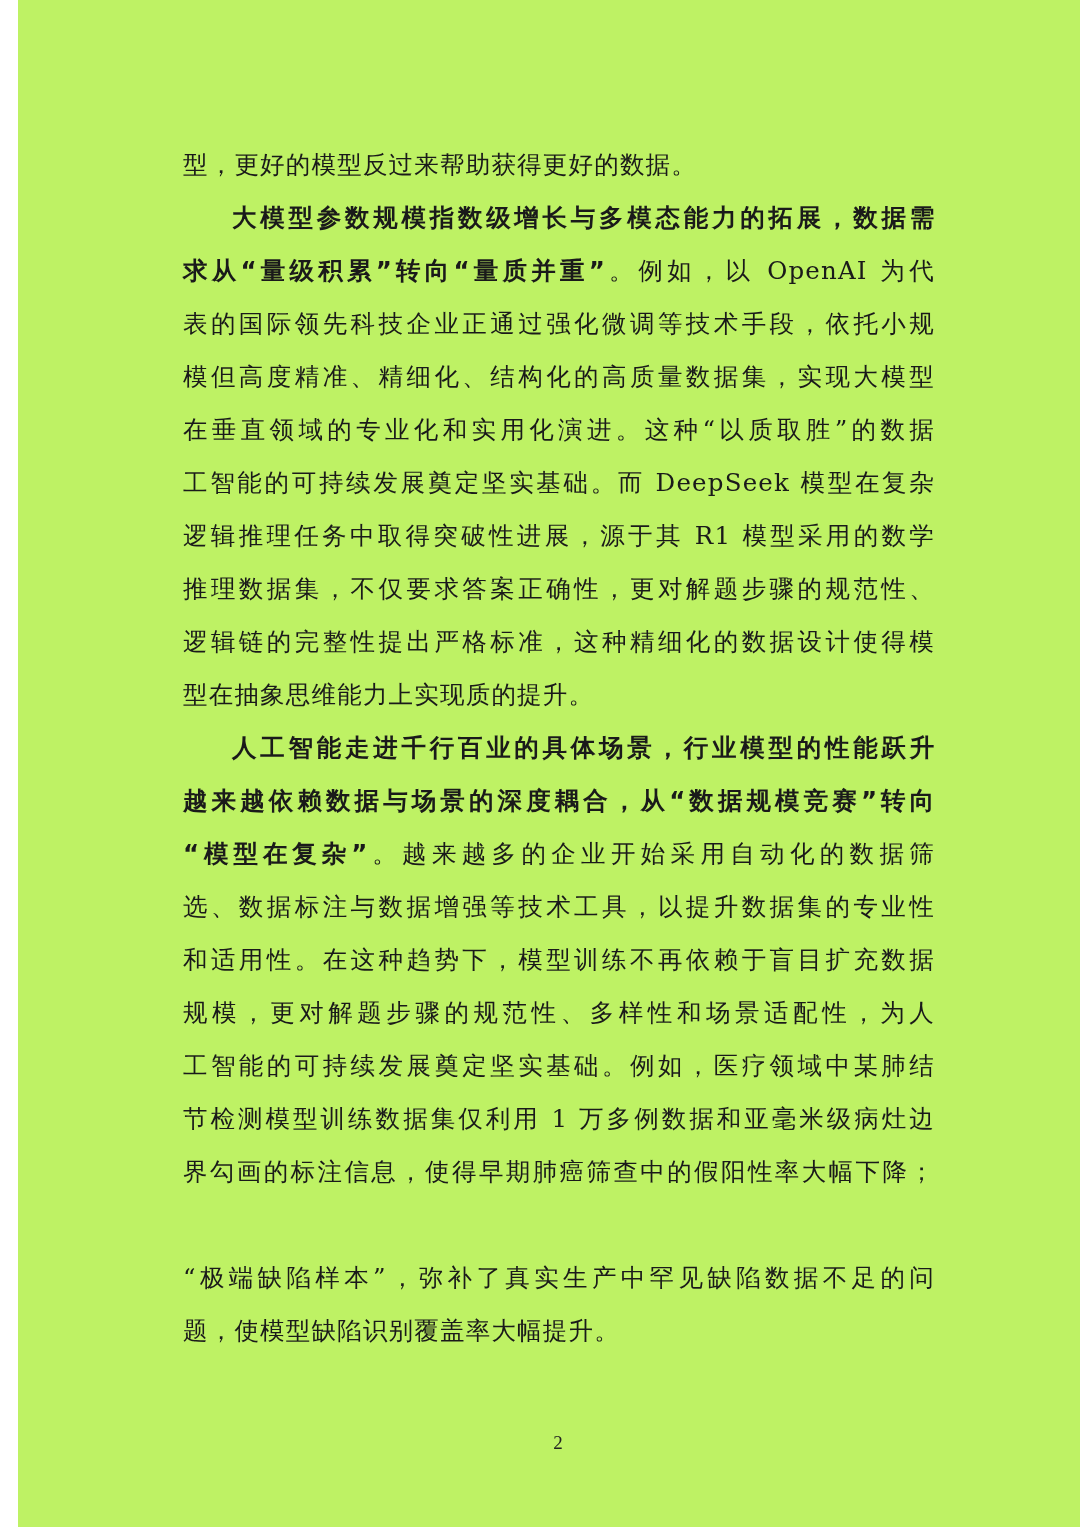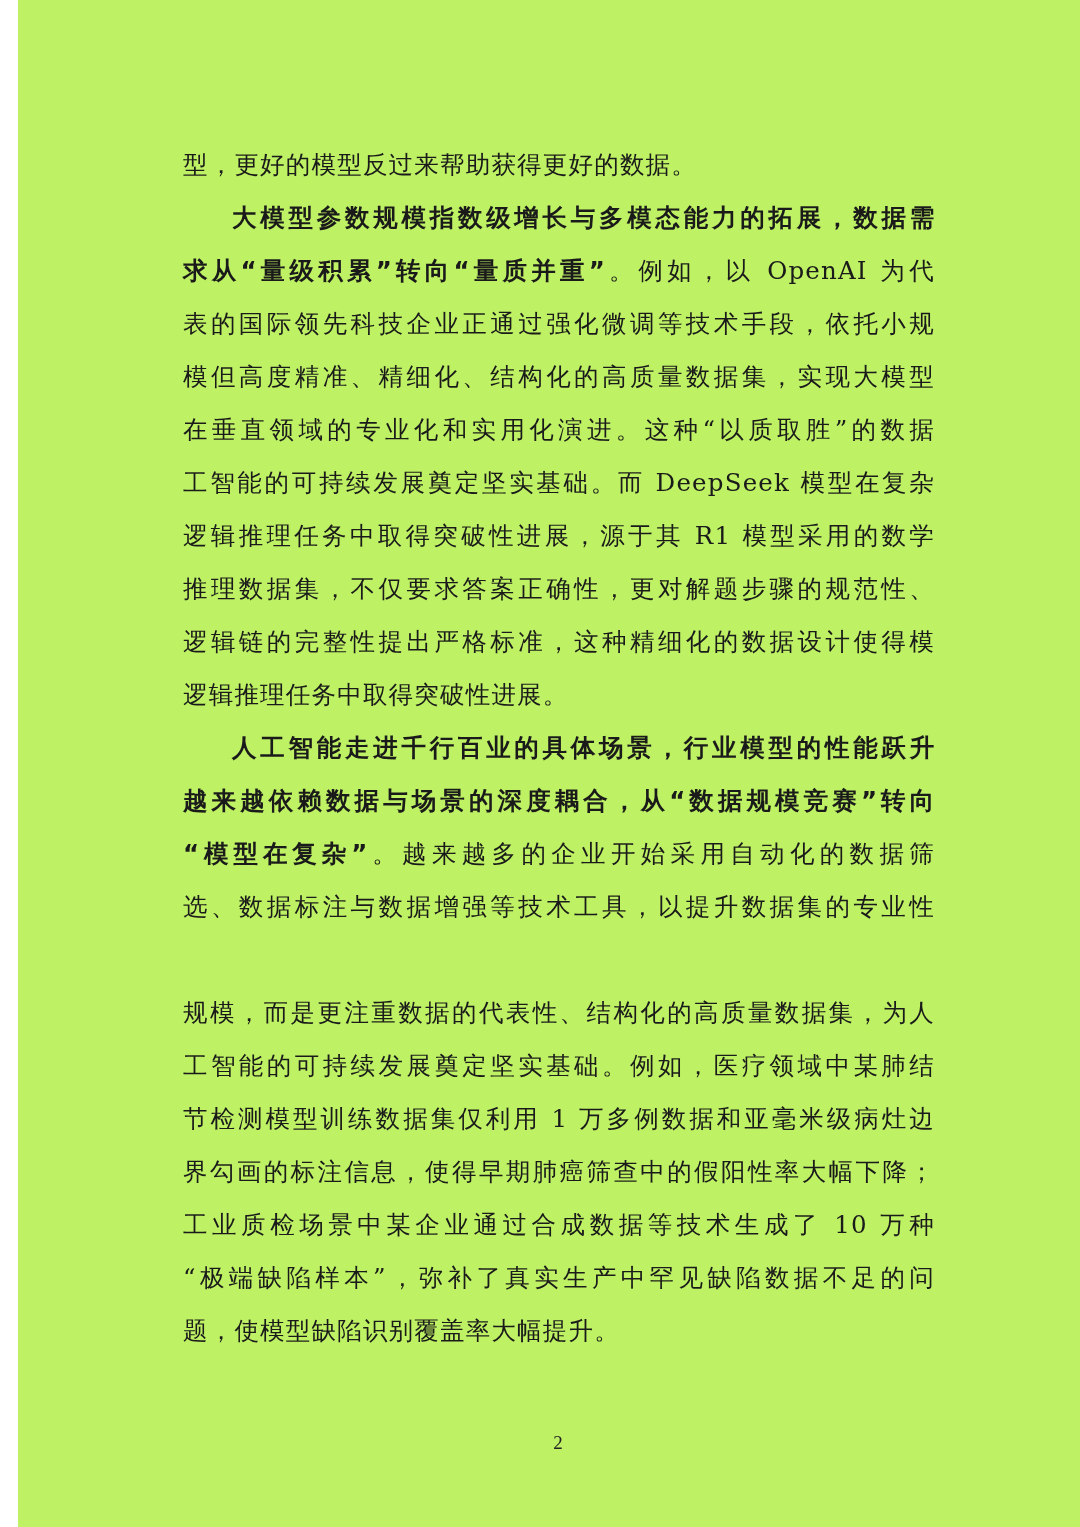--- a/index.html
+++ b/index.html
@@ -45,49 +45,49 @@
   <div class="line" style="top:516px">
     <span>逻辑推理任务中取得突破性进展，源于其 R1 模型采用的数学</span>
   </div>
   <div class="line" style="top:569px">
     <span>推理数据集，不仅要求答案正确性，更对解题步骤的规范性、</span>
   </div>
   <div class="line" style="top:622px">
     <span>逻辑链的完整性提出严格标准，这种精细化的数据设计使得模</span>
   </div>
   <div class="line last" style="top:675px">
-    <span>逻辑推理任务中取得突破性进展。</span>
+    <span>型在抽象思维能力上实现质的提升。</span>
   </div>
 
   <div class="line indent" style="top:728px">
     <span class="b">人工智能走进千行百业的具体场景，行业模型的性能跃升</span>
   </div>
   <div class="line" style="top:781px">
     <span class="b">越来越依赖数据与场景的深度耦合，从“数据规模竞赛”转向</span>
   </div>
   <div class="line" style="top:834px">
     <span class="b">“模型在复杂”</span><span>。越来越多的企业开始采用自动化的数据筛</span>
   </div>
   <div class="line" style="top:887px">
     <span>选、数据标注与数据增强等技术工具，以提升数据集的专业性</span>
   </div>
+  <div class="line" style="top:940px">
+    <span>和适用性。在这种趋势下，模型训练不再依赖于盲目扩充数据</span>
+  </div>
   <div class="line" style="top:993px">
-    <span>规模，而是更注重数据的代表性、结构化的高质量数据集，为人</span>
+    <span>规模，更对解题步骤的规范性、多样性和场景适配性，为人</span>
   </div>
   <div class="line" style="top:1046px">
     <span>工智能的可持续发展奠定坚实基础。例如，医疗领域中某肺结</span>
   </div>
   <div class="line" style="top:1099px">
     <span>节检测模型训练数据集仅利用 1 万多例数据和亚毫米级病灶边</span>
   </div>
   <div class="line" style="top:1152px">
     <span>界勾画的标注信息，使得早期肺癌筛查中的假阳性率大幅下降；</span>
-  </div>
-  <div class="line" style="top:1205px">
-    <span>工业质检场景中某企业通过合成数据等技术生成了 10 万种</span>
   </div>
   <div class="line" style="top:1258px">
     <span>“极端缺陷样本”，弥补了真实生产中罕见缺陷数据不足的问</span>
   </div>
   <div class="line last" style="top:1311px">
     <span>题，使模型缺陷识别覆盖率大幅提升。</span>
   </div>
 
   <div class="page-number">2</div>
 </div>

